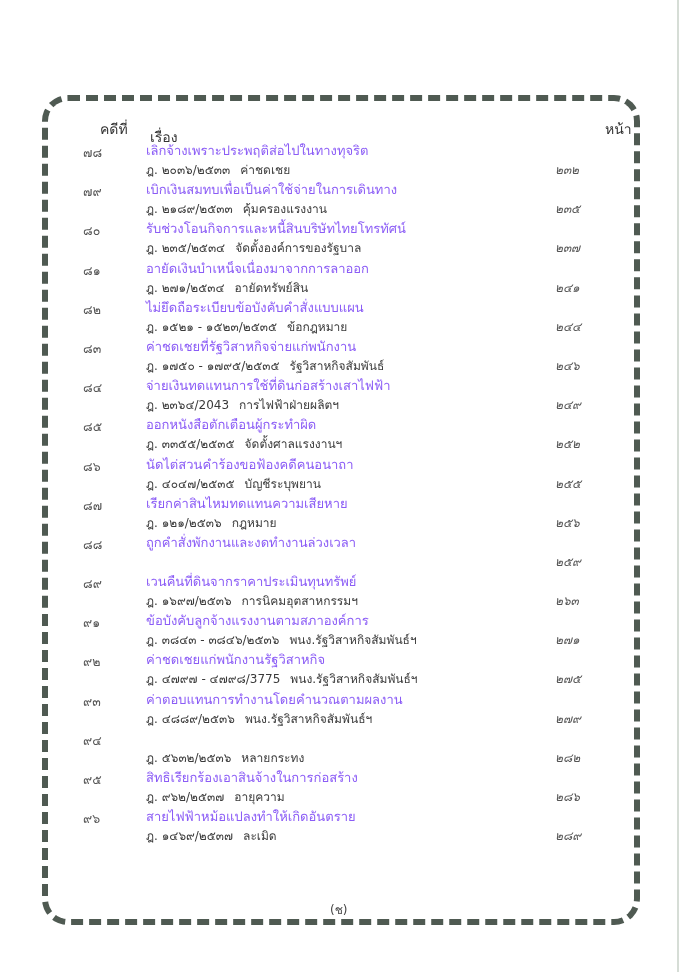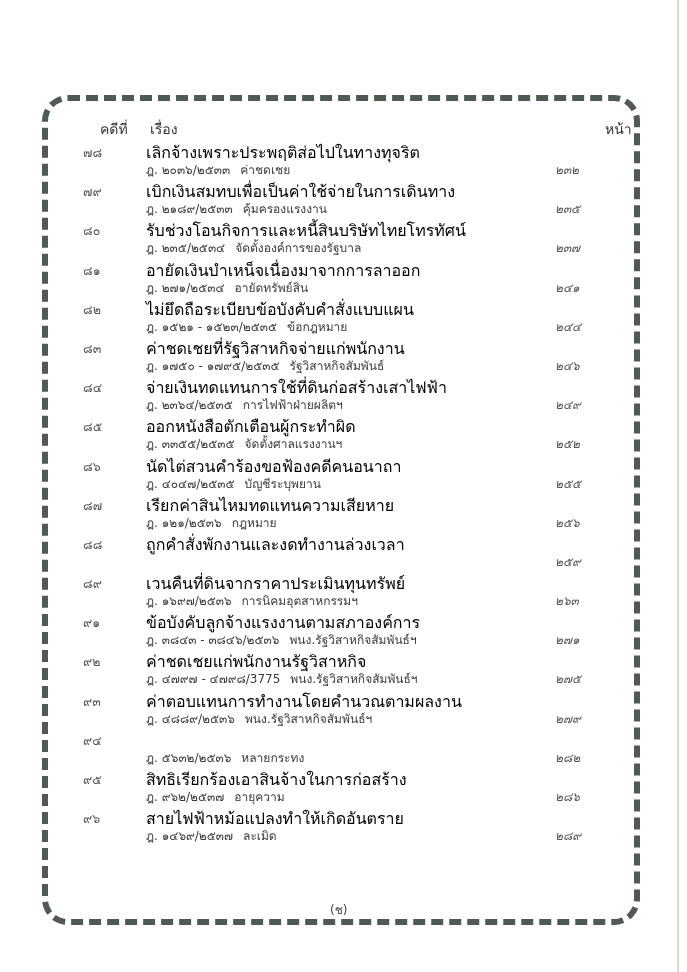--- a/index.html
+++ b/index.html
@@ -44,21 +44,21 @@
     }
     .hdr-case {
       position: absolute;
       left: 80px;
       top: 0;
       margin-left: 20px;
     }
     .hdr-title {
       position: absolute;
       left: 150px;
-      top: 0;
+      top: 8px;
     }
     .hdr-page {
       position: absolute;
       left: 575px;
       top: 0;
       margin-left: 30px;
     }
     .entries {
       position: absolute;
       left: 0;
@@ -73,22 +73,22 @@
       position: absolute;
       left: 83px;
       top: 3px;
       font-size: 12.5px;
       color: #555;
     }
     .case-title {
       position: absolute;
       left: 146px;
       top: 0px;
-      font-size: 16px;
-      color: #000000;
+      font-size: 13px;
+      color: #8b5cf6;
       white-space: nowrap;
     }
     .case-ref {
       position: absolute;
       left: 146px;
       top: 20px;
       font-size: 12px;
       color: #3a3a3a;
       white-space: nowrap;
     }
@@ -156,21 +156,21 @@
   </div>
   <div class="entry">
     <span class="case-no">๘๓</span>
     <span class="case-title">ค่าชดเชยที่รัฐวิสาหกิจจ่ายแก่พนักงาน</span>
     <span class="case-ref"><span>ฎ. ๑๗๕๐ - ๑๗๙๕/๒๕๓๕</span><span class="ref-topic">รัฐวิสาหกิจสัมพันธ์</span></span>
     <span class="case-page">๒๔๖</span>
   </div>
   <div class="entry">
     <span class="case-no">๘๔</span>
     <span class="case-title">จ่ายเงินทดแทนการใช้ที่ดินก่อสร้างเสาไฟฟ้า</span>
-    <span class="case-ref"><span>ฎ. ๒๓๖๔/๒๕๓๕</span><span class="ref-topic">การไฟฟ้าฝ่ายผลิตฯ</span></span>
+    <span class="case-ref"><span>ฎ. ๒๓๖๔/2043</span><span class="ref-topic">การไฟฟ้าฝ่ายผลิตฯ</span></span>
     <span class="case-page">๒๔๙</span>
   </div>
   <div class="entry">
     <span class="case-no">๘๕</span>
     <span class="case-title">ออกหนังสือตักเตือนผู้กระทำผิด</span>
     <span class="case-ref"><span>ฎ. ๓๓๕๕/๒๕๓๕</span><span class="ref-topic">จัดตั้งศาลแรงงานฯ</span></span>
     <span class="case-page">๒๕๒</span>
   </div>
   <div class="entry">
     <span class="case-no">๘๖</span>

